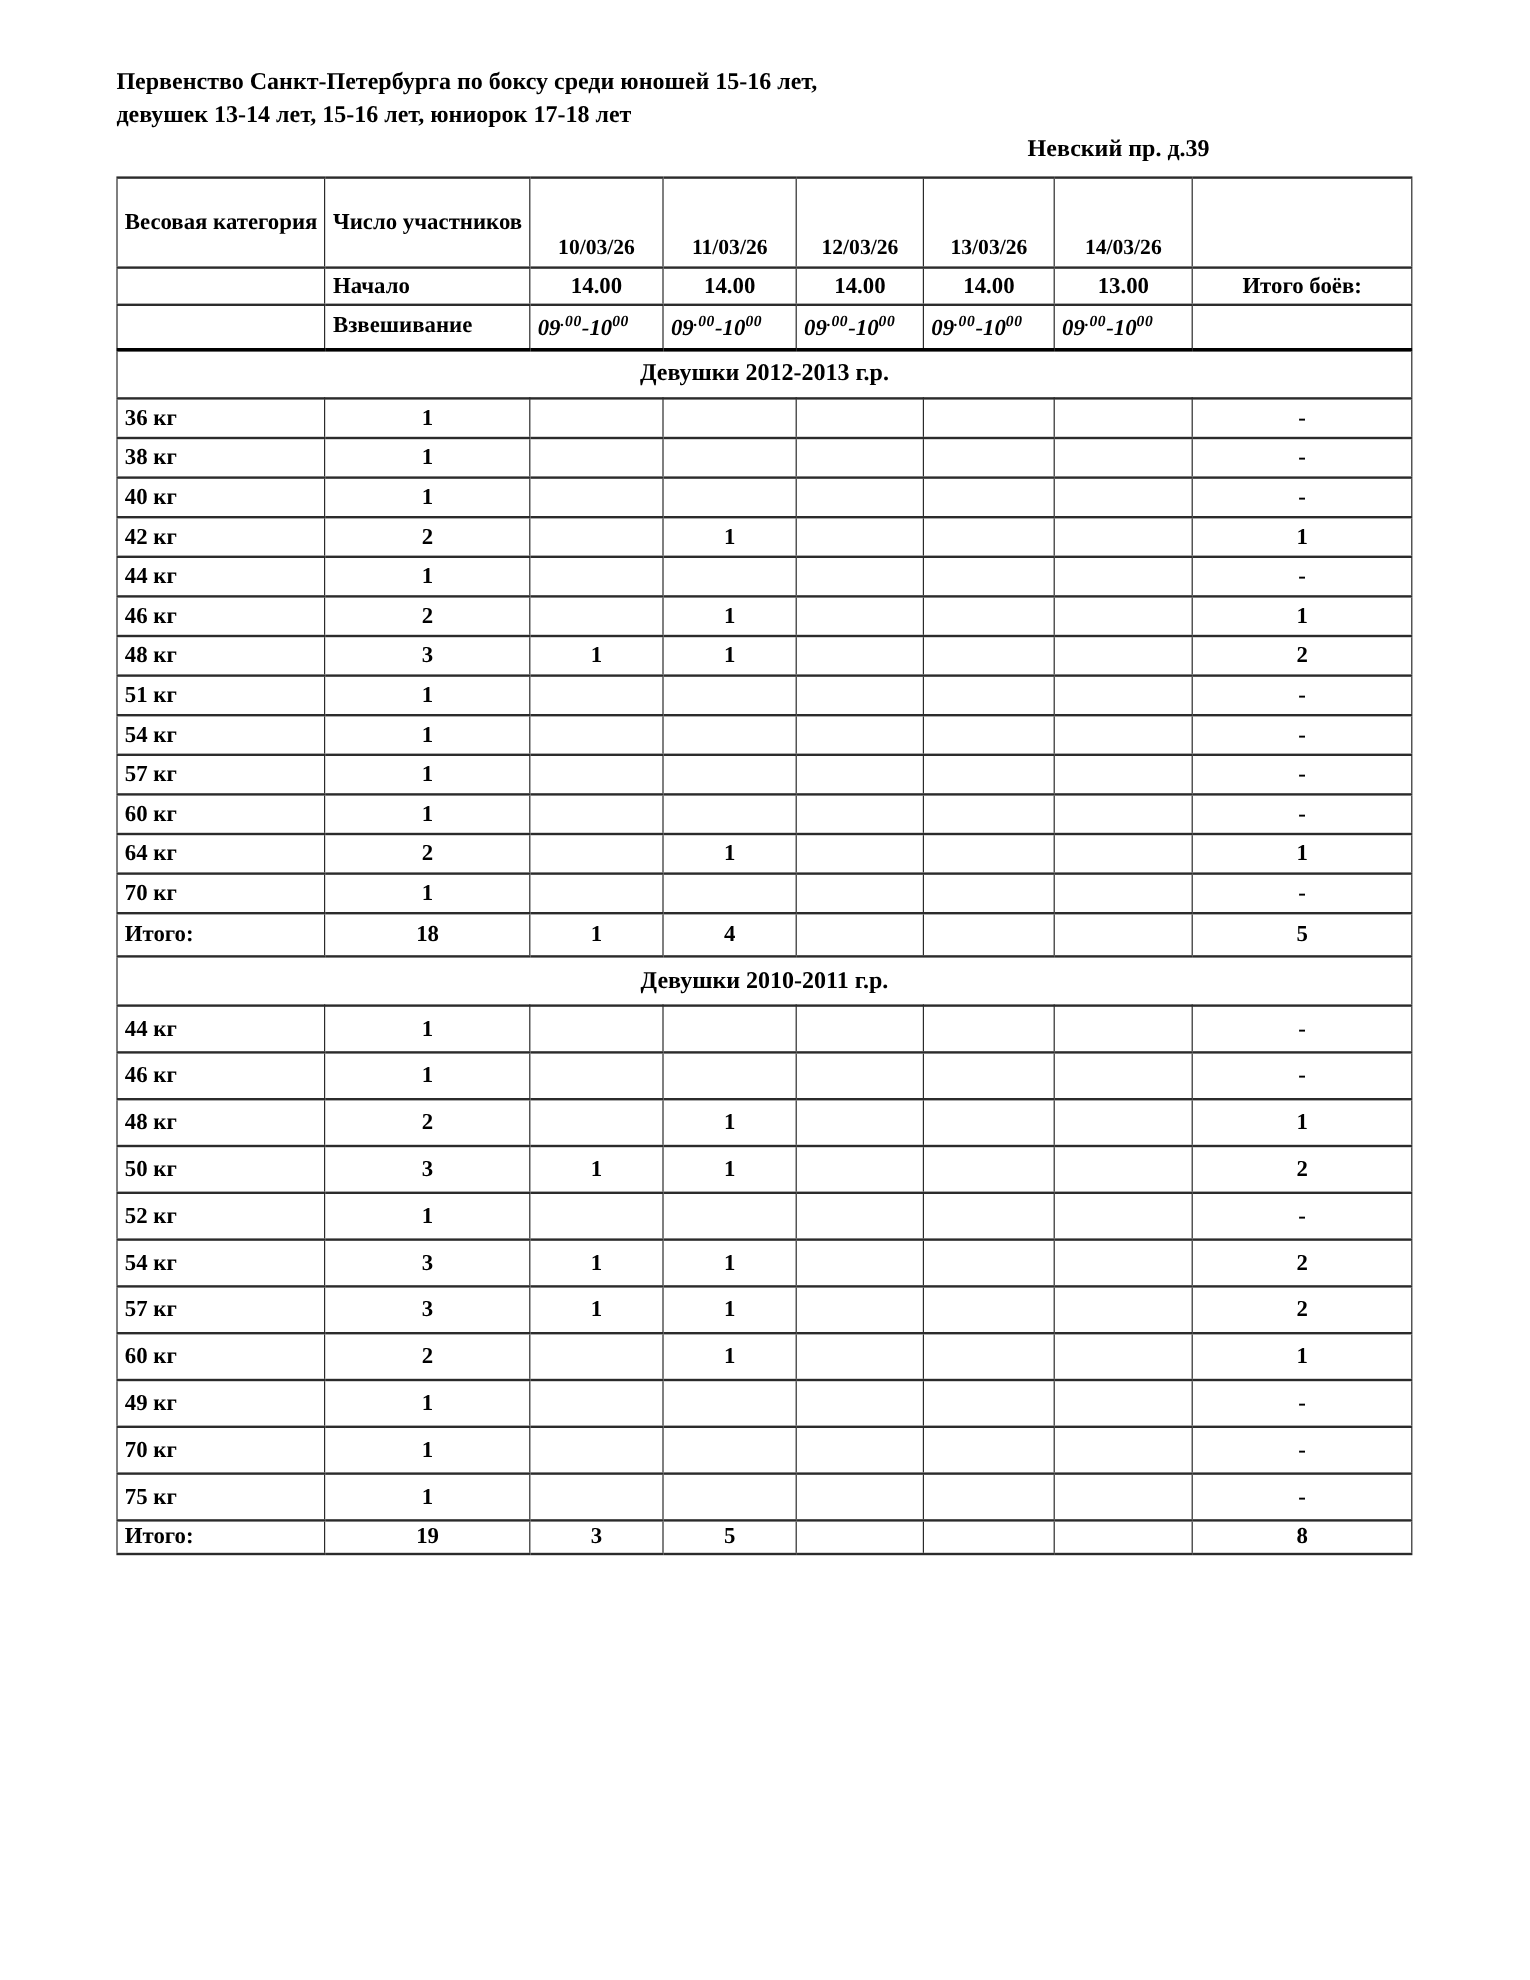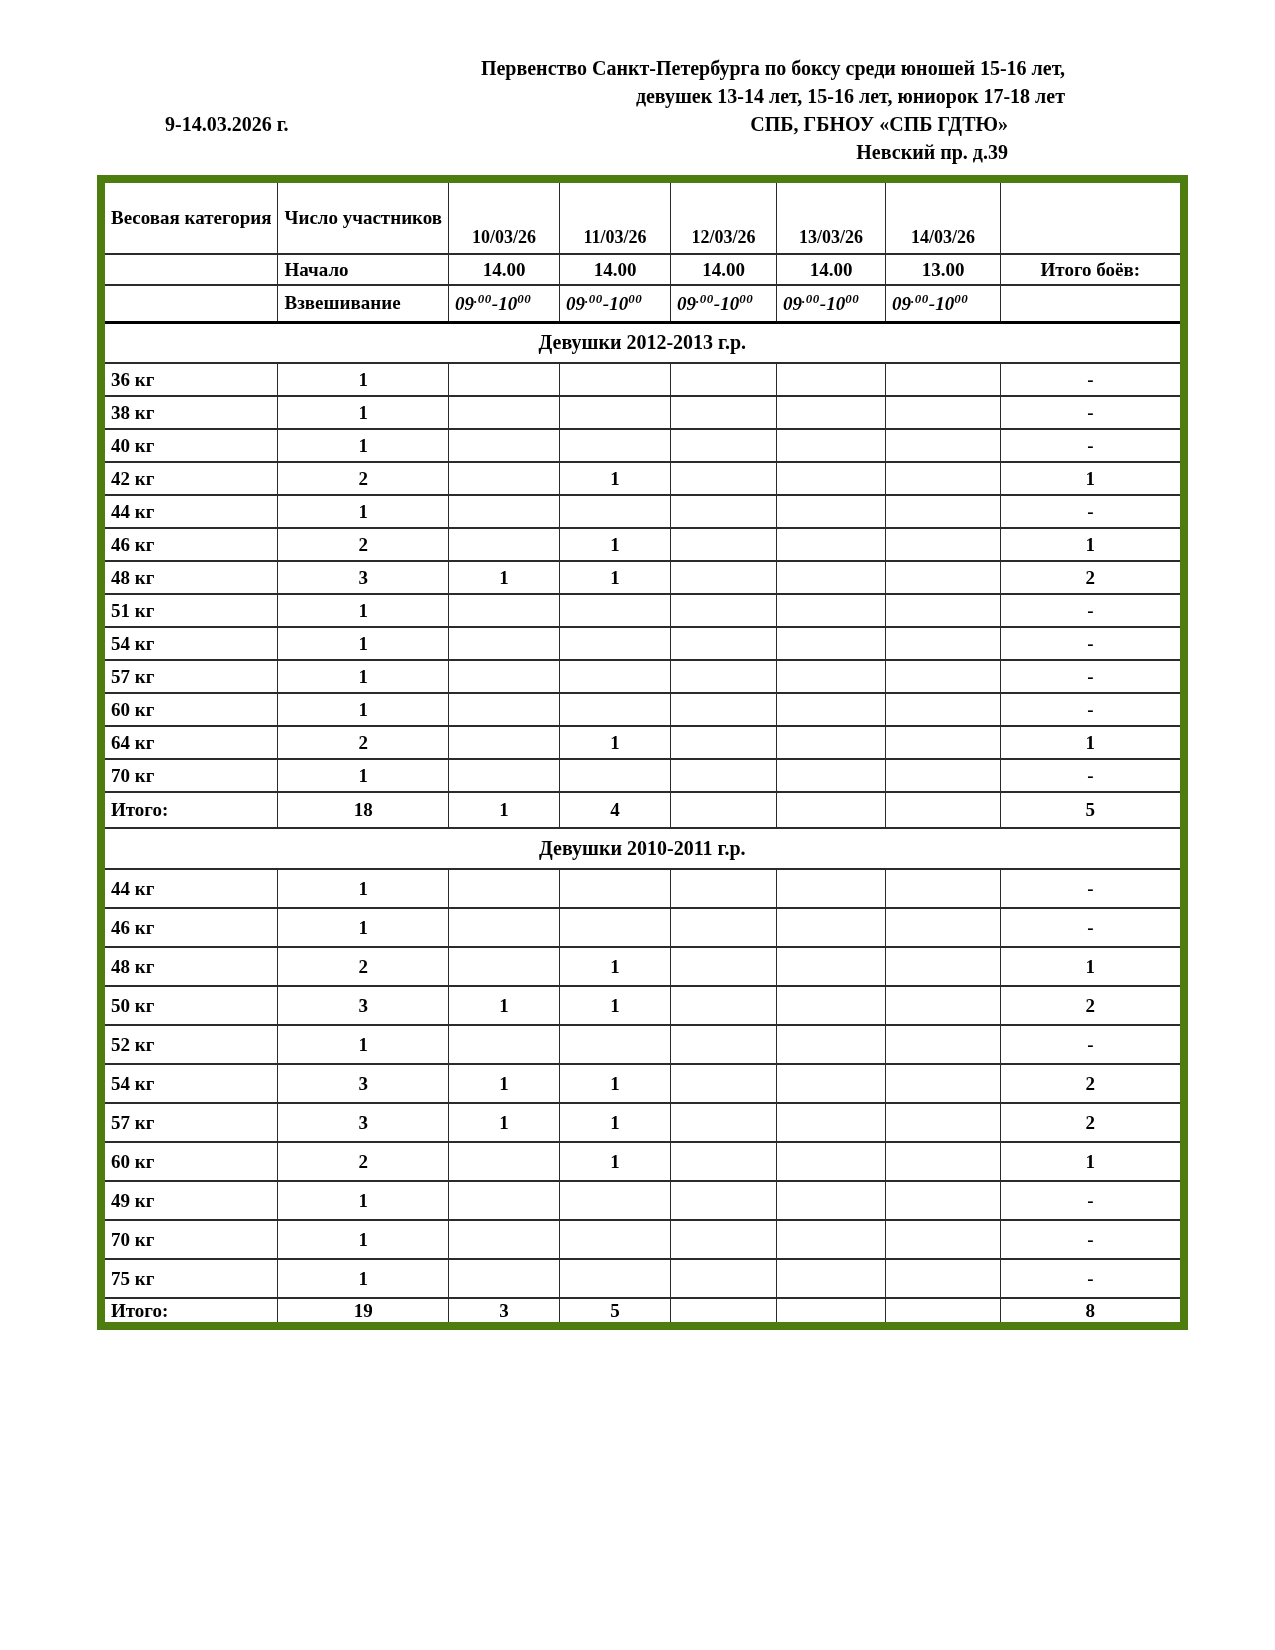--- a/index.html
+++ b/index.html
@@ -9,33 +9,33 @@
     background: #ffffff;
     color: #000000;
     font-family: "Liberation Serif", "DejaVu Serif", serif;
     font-weight: bold;
     position: relative;
   }
   .page { position: relative; padding-top: 54px; }
 
   
   .hdr { margin-left: 97px; width: 1029px; font-size: 20px; line-height: 28px; }
-  .title-wrap { width: 968px; text-align: right; }
+  .title-wrap { width: 968px; text-align: left; }
   .meta-row { width: 1029px; display: flex; justify-content: space-between;
               box-sizing: border-box; padding-left: 68px; padding-right: 118px; }
   .addr-row { width: 1029px; box-sizing: border-box; text-align: right; padding-right: 118px; }
   .doc-title { width: 968px; text-align: center; margin-top: 3px; letter-spacing: 0.5px; }
 
   
   table.sched {
     border-collapse: collapse;
     table-layout: fixed;
     margin-left: 97px;
     margin-top: 9px;
-    border: 8px solid #4d7c0f;
+    border: 1px solid #4d7c0f;
   }
   table.sched td {
     border: 1px solid #2b2b2b;
     border-top: 2px solid #2b2b2b;
     border-bottom: 2px solid #2b2b2b;
     padding: 0 6px;
     font-size: 19px;
     vertical-align: middle;
     overflow: hidden;
     white-space: nowrap;
@@ -59,24 +59,20 @@
   tr.totrow2 { height: 28px; }
 </style>
 </head>
 <body>
 
 <div class="page">
 
   <div class="hdr">
     <div class="title-wrap">Первенство Санкт-Петербурга по боксу среди юношей 15-16 лет,</div>
     <div class="title-wrap">девушек 13-14 лет, 15-16 лет, юниорок 17-18 лет</div>
-    <div class="meta-row">
-      <span>9-14.03.2026 г.</span>
-      <span>СПБ, ГБНОУ «СПБ ГДТЮ»</span>
-    </div>
     <div class="addr-row">Невский пр. д.39</div>
   </div>
 
   <table class="sched">
     <colgroup>
       <col style="width:158px">
         <col style="width:136px">
         <col style="width:111px">
         <col style="width:111px">
       <col style="width:106px">

